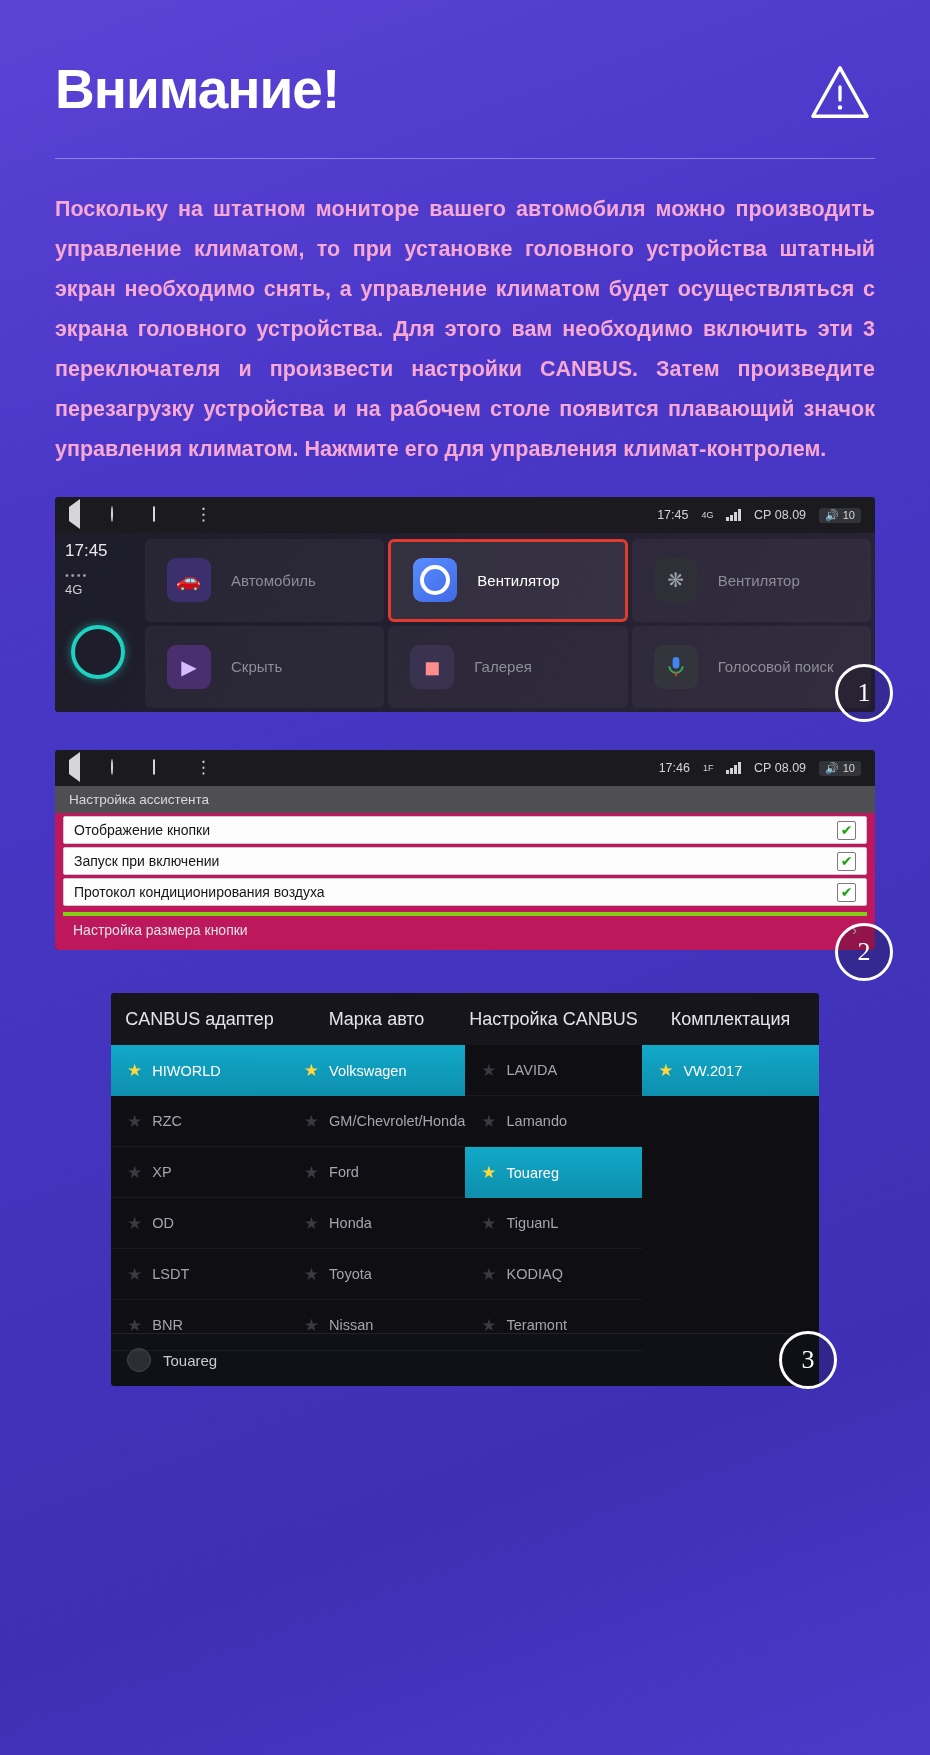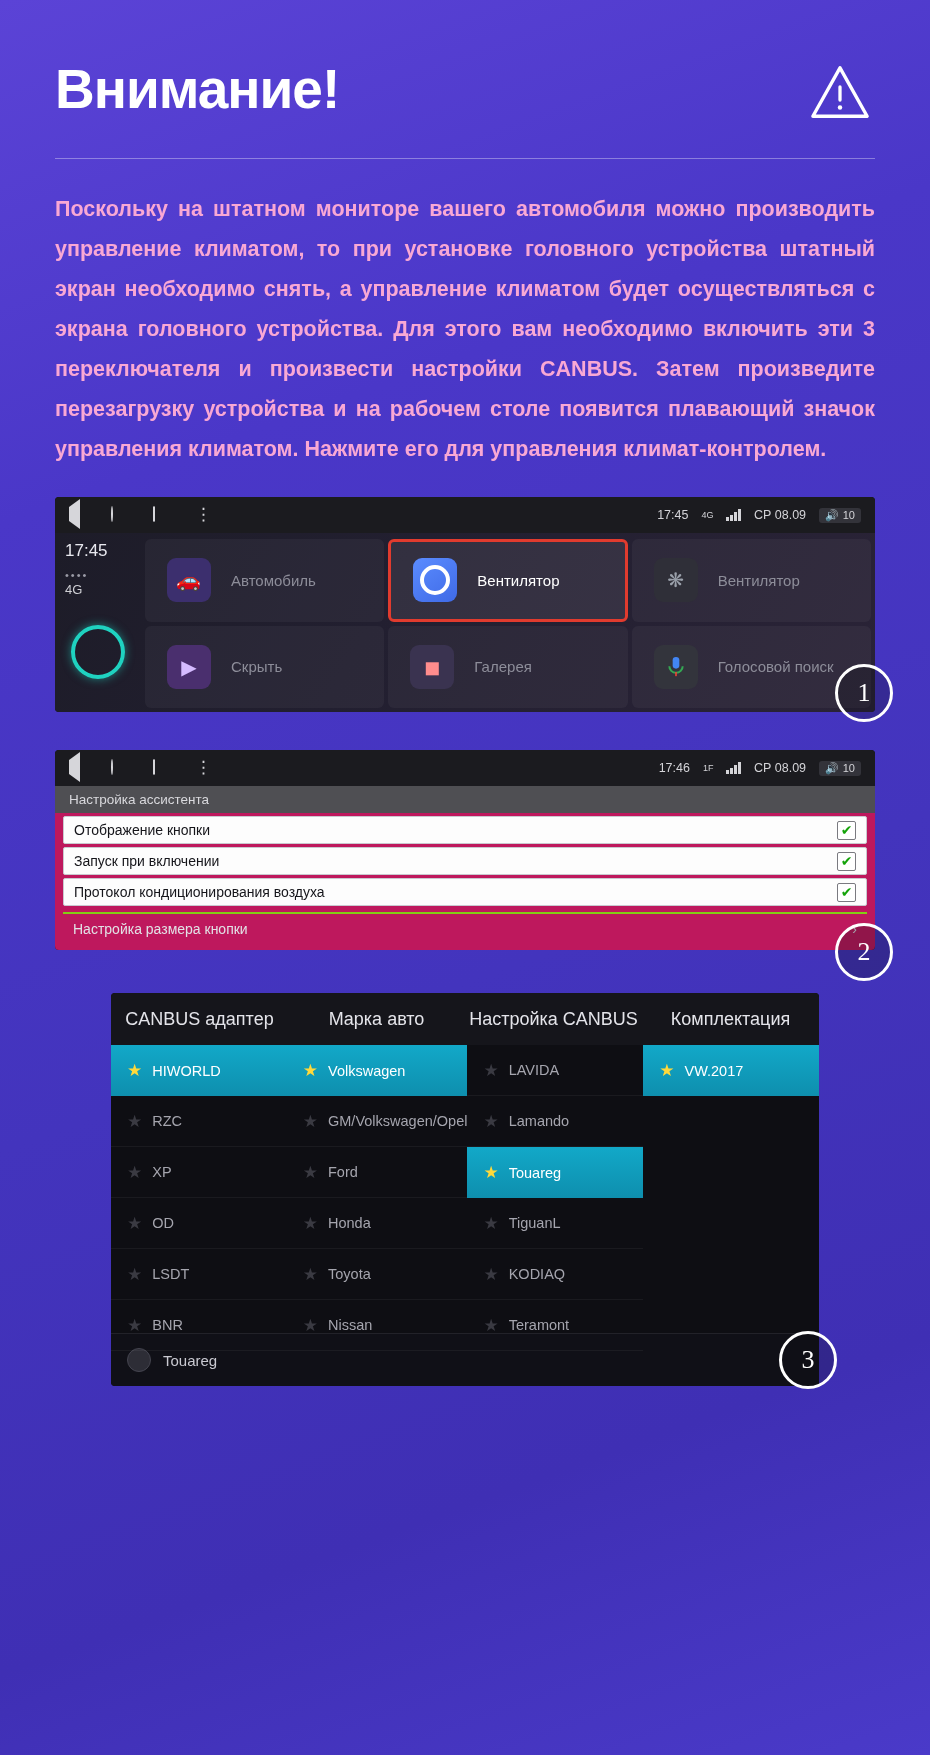--- a/index.html
+++ b/index.html
@@ -215,21 +215,21 @@
     font-size: 14px;
   }
   .set-row.dim {
     background: #5c5c61;
     border-color: #5c5c61;
     color: #d6d6db;
   }
   .set-row.plain {
     background: transparent;
     border: none;
-    border-top: 2px solid #84cc16;
+    border-top: 4px solid #84cc16;
     border-radius: 0;
     color: #e2e2e6;
     margin: 6px 8px 0 8px;
     height: 32px;
     align-items: center;
   }
   .chk {
     width: 17px; height: 17px;
     border: 1.5px solid #7a7a80;
     background: #fff;
@@ -475,21 +475,21 @@
           </div>
         </div>
 
         <div class="cb-col">
           <div class="cb-item sel">
             <span class="star">★</span>
             <span>Volkswagen</span>
           </div>
           <div class="cb-item">
             <span class="star">★</span>
-            <span>GM/Volkswagen/Opel</span>
+            <span>GM/Chevrolet/Honda</span>
           </div>
           <div class="cb-item">
             <span class="star">★</span>
             <span>Ford</span>
           </div>
           <div class="cb-item">
             <span class="star">★</span>
             <span>Honda</span>
           </div>
           <div class="cb-item">

